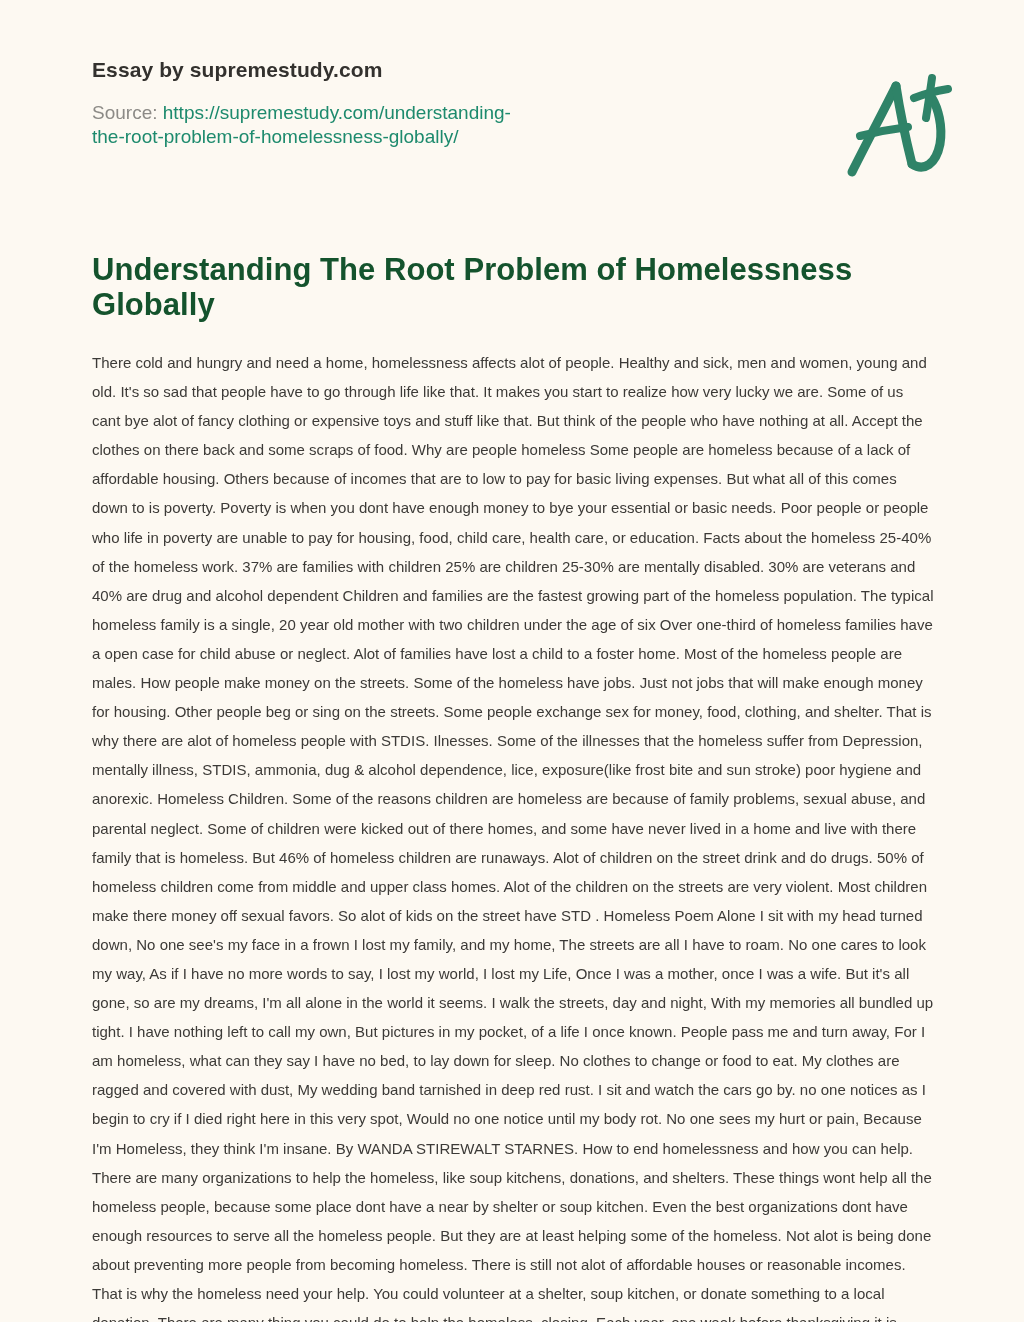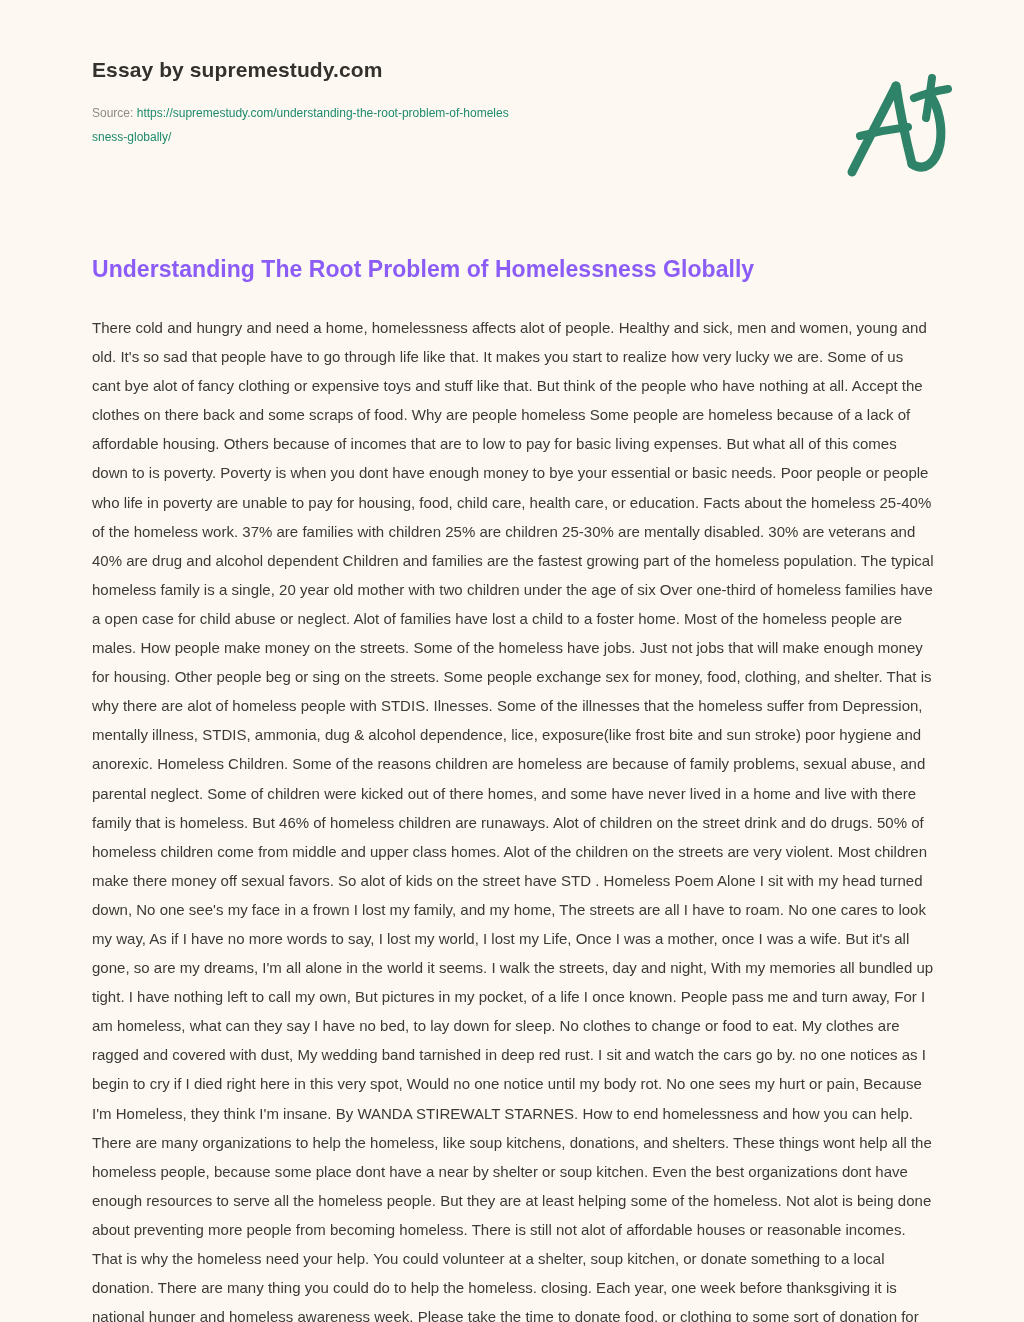--- a/index.html
+++ b/index.html
@@ -34,21 +34,21 @@
     font-size: 21px;
     font-weight: bold;
     color: #33312e;
     letter-spacing: 0.1px;
     line-height: 28px;
     margin: 0;
   }
 
   .source-line {
     margin-top: 17px;
-    font-size: 12px;
+    font-size: 19px;
     line-height: 24px;
     color: #8c8a86;
     max-width: 420px;
     word-break: break-all;
   }
 
   .source-label {
     color: #8c8a86;
   }
 
@@ -70,23 +70,23 @@
 
   
   .essay {
     position: absolute;
     left: 92px;
     top: 252px;
     width: 842px;
   }
 
   .essay-title {
-    font-size: 23px;
+    font-size: 31px;
     font-weight: bold;
-    color: #8b5cf6;
+    color: #14532d;
     line-height: 35px;
     margin: 0;
     letter-spacing: 0.05px;
   }
 
   .essay-body {
     margin-top: 26px;
     font-size: 15px;
     line-height: 29.1px;
     color: #3c3a37;

